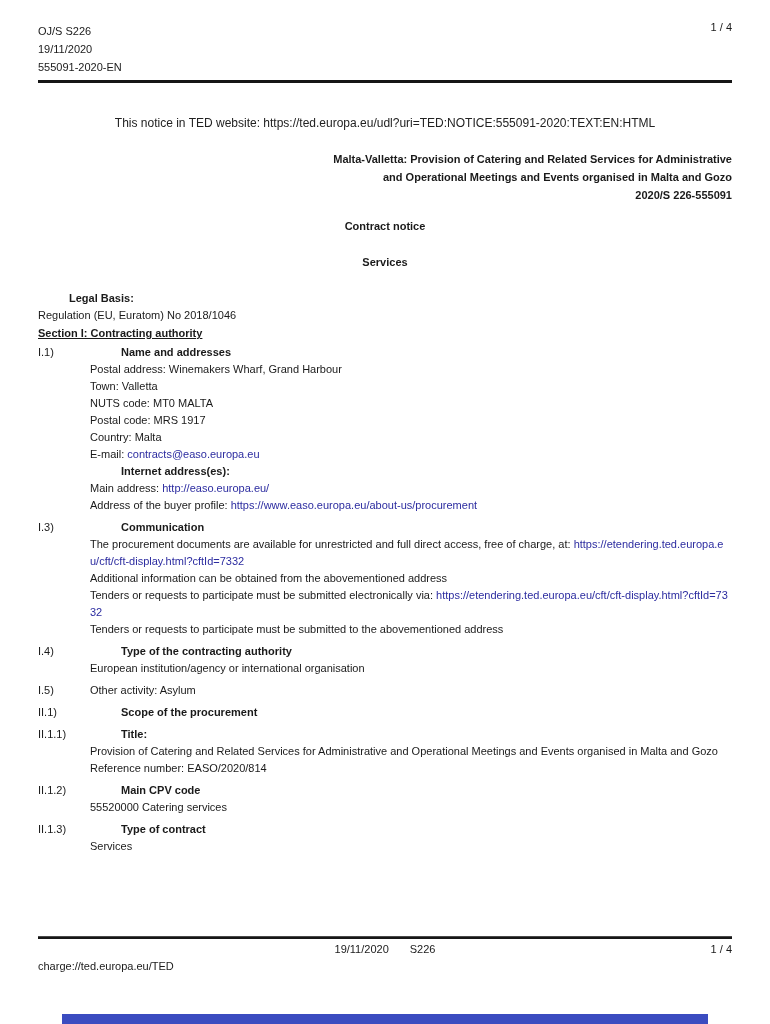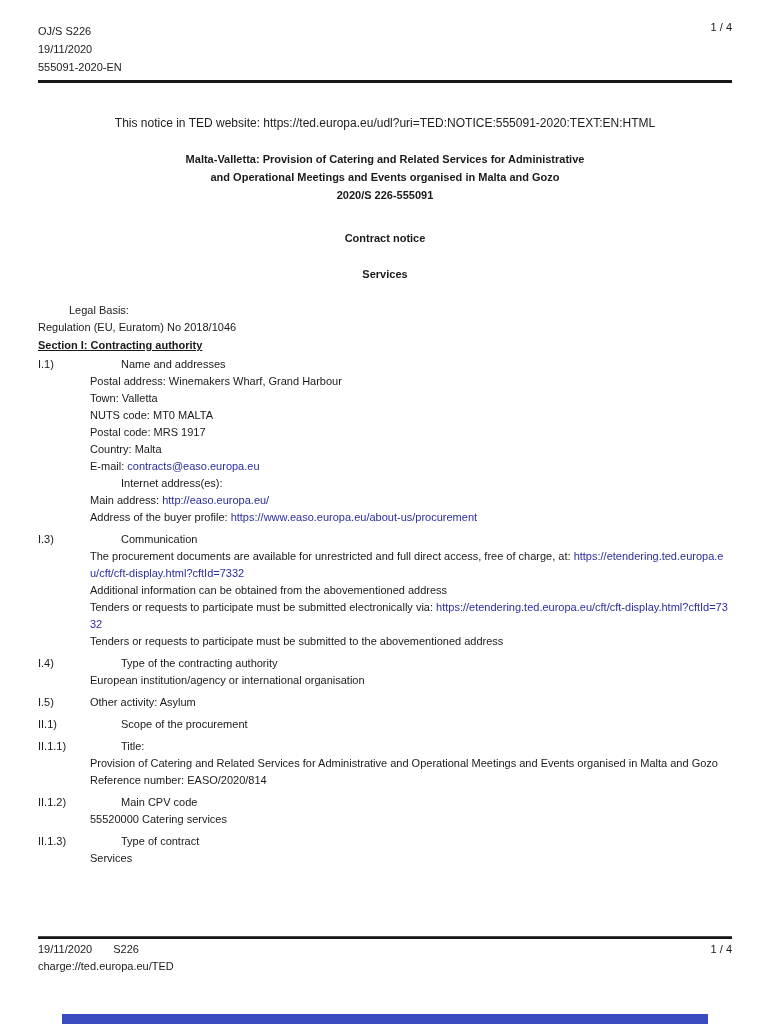--- a/index.html
+++ b/index.html
@@ -18,37 +18,37 @@
 
   
   .doc-header { padding-top: 22px; line-height: 18px; position: relative; }
   .doc-header .page-num { position: absolute; right: 0; top: 18px; }
   .rule-header { margin-top: 4px; height: 3px; border-top: 2.5px solid #161616; border-bottom: 1px solid #161616; }
 
   
   .notice-line { text-align: center; font-size: 12px; color: #222; margin-top: 34px; line-height: 12px; }
 
   
-  .title-block { text-align: center; font-weight: bold; margin-top: 21px; line-height: 18px; }
-  .doc-subtitle { text-align: center; font-weight: bold; margin-top: 26px; }
+  .title-block { text-align: right; font-weight: bold; margin-top: 21px; line-height: 18px; }
+  .doc-subtitle { text-align: center; font-weight: bold; margin-top: 14px; }
   .doc-category { text-align: center; font-weight: bold; margin-top: 19px; }
 
   
   .body-block { margin-top: 19px; }
-  .bold { font-weight: normal; padding-left: 31px; }
+  .bold { font-weight: bold; padding-left: 31px; }
   .section-heading { font-weight: bold; text-decoration: underline; margin: 1px 0 2px 0; }
   .item { display: flex; margin-bottom: 5px; }
   .item-id { width: 52px; flex-shrink: 0; }
   .item-content { flex: 1; min-width: 0; }
   a.link, .link { color: #2c2ca0; text-decoration: none; word-break: break-all; cursor: pointer; }
 
   
   .doc-footer { position: absolute; left: 38px; right: 38px; top: 936px; }
   .rule-footer { height: 2px; border-top: 1px solid #4a4a4a; border-bottom: 2.5px solid #161616; margin-bottom: 2px; }
-  .footer-line1 { position: relative; line-height: 17px; }
+  .footer-line1 { position: relative; line-height: 17px; text-align: center; }
   .footer-series { margin-left: 21px; }
   .footer-line1 .page-num { position: absolute; right: 0; top: 0; }
   .footer-url { line-height: 17px; }
 
   
   .bottom-bar { position: absolute; left: 62px; bottom: 0; width: 646px; height: 10px; background: #3b4cc0; }
 </style>
 </head>
 <body>
 

